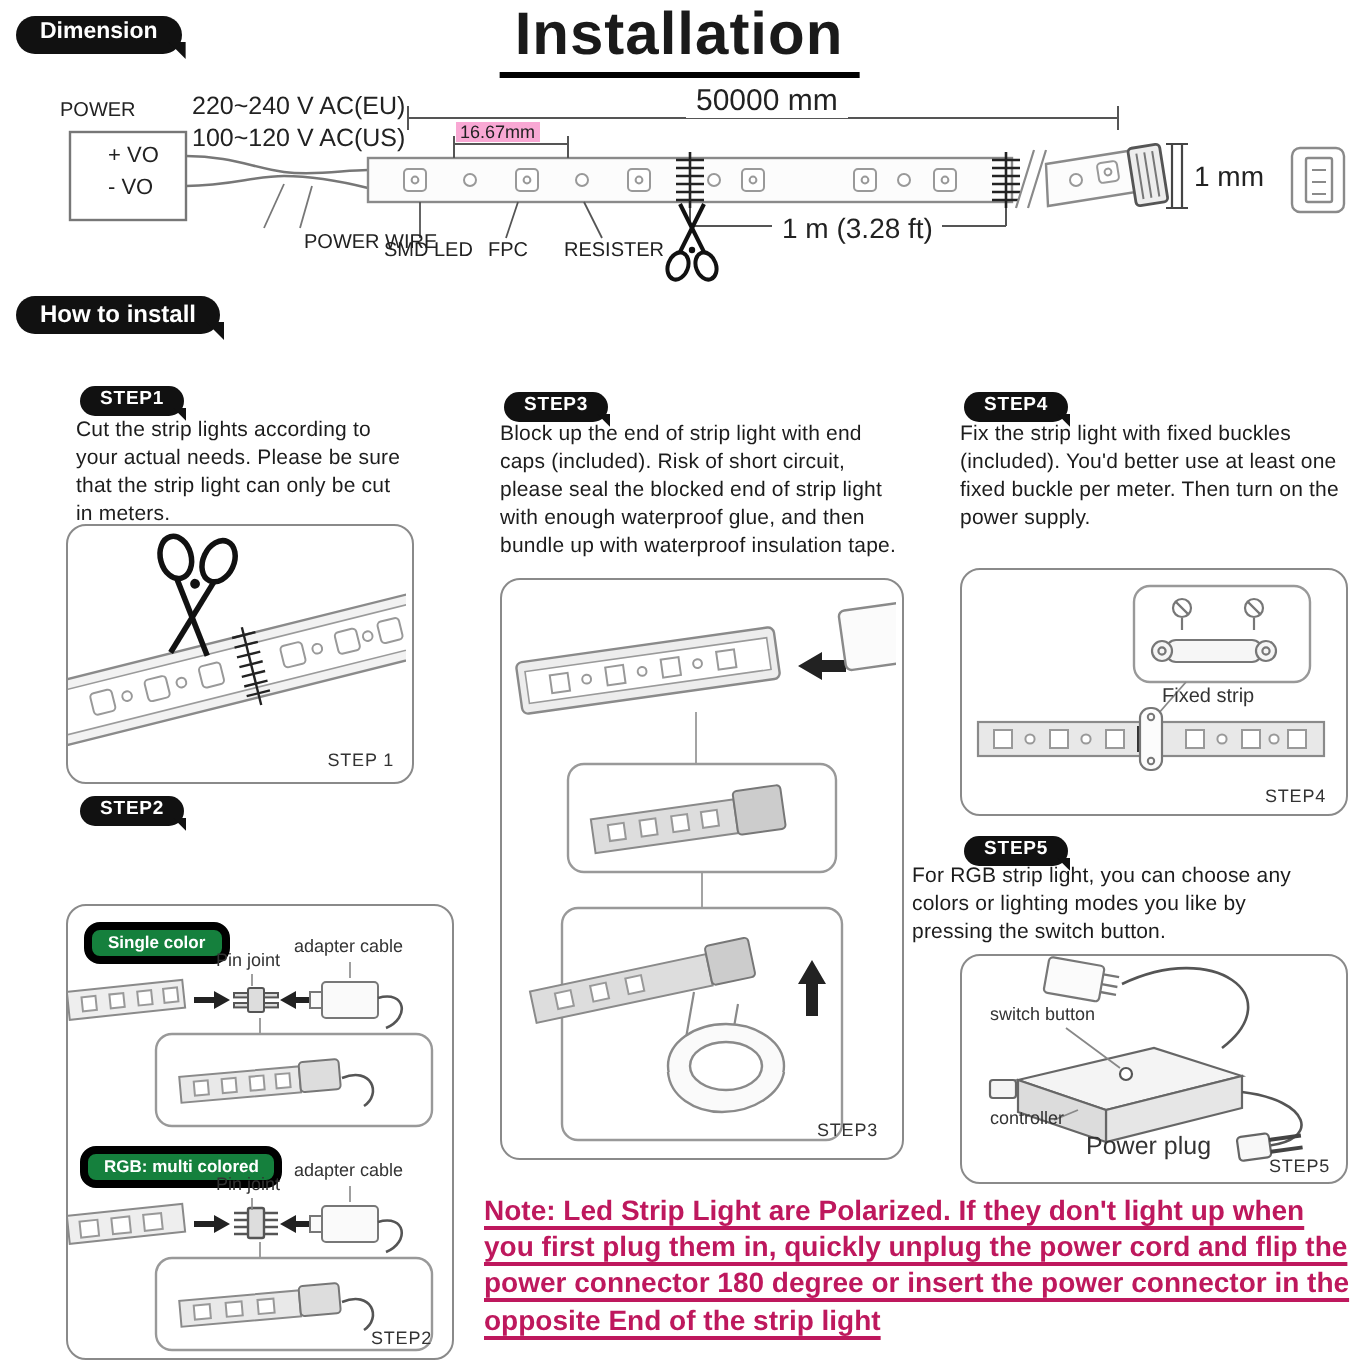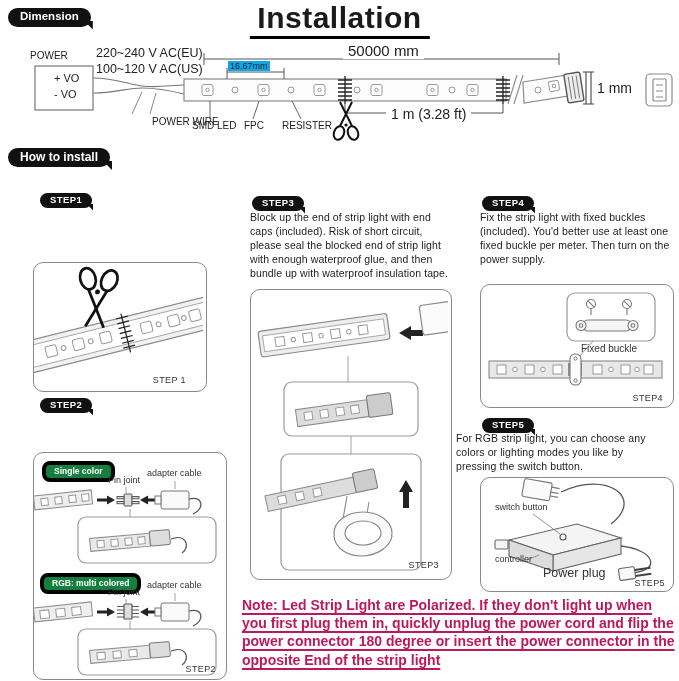--- a/index.html
+++ b/index.html
@@ -120,28 +120,29 @@
 
   <div class="dim-label" style="left:30px;top:50px;">POWER</div>
   <div class="dim-label" style="left:96px;top:46px;font-size:12.5px;">220~240 V AC(EU)</div>
   <div class="dim-label" style="left:96px;top:62px;font-size:12.5px;">100~120 V AC(US)</div>
   <div class="dim-label" style="left:54px;top:72px;font-size:11px;">+ VO</div>
   <div class="dim-label" style="left:54px;top:88px;font-size:11px;">- VO</div>
   <div class="dim-label" style="left:110px;top:116px;margin-left:42px;">POWER WIRE</div>
   <div class="dim-label" style="left:192px;top:120px;">SMD LED</div>
   <div class="dim-label" style="left:244px;top:120px;">FPC</div>
   <div class="dim-label" style="left:282px;top:120px;">RESISTER</div>
-  <div class="dim-label" style="left:228px;top:61px;font-size:9px;background:#0ea5e9;padding:0 2px;">16.67mm</div>
+  <div class="dim-label" style="left:228px;top:61px;font-size:9px;background:#f9a8d4;padding:0 2px;">16.67mm</div>
   <div class="dim-label" style="left:343px;top:42px;font-size:15px;background:#fff;padding:0 5px;">50000 mm</div>
   <div class="dim-label" style="left:386px;top:106px;font-size:14px;background:#fff;padding:0 5px;">1 m (3.28 ft)</div>
   <div class="dim-label" style="left:597px;top:80px;font-size:14px;">1 mm</div>
 
   <div class="bubble" style="left:8px;top:148px;font-size:12px;">How to install</div>
 
   <div class="step-badge" style="left:40px;top:193px;">STEP1</div>
+  <div class="step-text" style="left:38px;top:209px;width:166px;">Cut the strip lights according to your actual needs. Please be sure that the strip light can only be cut in meters.</div>
   <div class="fig-box" style="left:33px;top:262px;width:172px;height:128px;">
     <svg class="lineart" style="left:0;top:0;" width="169" height="125" viewBox="0 0 169 125">
       <g transform="rotate(-14 84 72)">
         <rect x="-8" y="56" width="186" height="32" rx="2" fill="#f2f2f2" stroke="#8a8a8a" stroke-width="1.2"></rect>
         <rect x="-8" y="61" width="186" height="22" fill="#fff" stroke="#9a9a9a" stroke-width="0.8"></rect>
         <g fill="#fff" stroke="#999" stroke-width="1">
           <rect x="10" y="66" width="11" height="11" rx="2"></rect>
             <rect x="38" y="66" width="11" height="11" rx="2"></rect>
           <rect x="66" y="66" width="11" height="11" rx="2"></rect>
             <rect x="108" y="66" width="11" height="11" rx="2"></rect>
@@ -160,21 +161,21 @@
     </svg>
     <svg class="abs" style="left:40px;top:2px;transform:rotate(185deg);" width="46" height="66" viewBox="0 0 30 40">
       <g stroke="#111" stroke-width="1.8" fill="none">
         <path d="M9,1 L21,25"></path>
           <path d="M21,1 L9,25"></path>
         <ellipse cx="8" cy="32" rx="5" ry="7" transform="rotate(20 8 32)"></ellipse>
         <ellipse cx="22" cy="32" rx="5" ry="7" transform="rotate(-20 22 32)"></ellipse>
       </g>
       <circle cx="15" cy="24" r="1.6" fill="#111"></circle>
     </svg>
-    <div class="fig-label" style="right:20px;bottom:6px;text-align:right;">STEP 1</div>
+    <div class="fig-label" style="right:9px;bottom:6px;text-align:right;">STEP 1</div>
   </div>
 
   <div class="step-badge" style="left:40px;top:398px;">STEP2</div>
   <div class="fig-box" style="left:33px;top:452px;width:192px;height:226px;">
     <svg class="lineart" style="left:0;top:0;" width="189" height="223" viewBox="0 0 189 223">
 
       <g transform="rotate(-6 28 47)">
         <rect x="0" y="40" width="58" height="14" fill="#eee" stroke="#8a8a8a"></rect>
         <g fill="#fff" stroke="#999">
             <rect x="7" y="43.5" width="7" height="7"></rect>
@@ -341,21 +342,21 @@
         <circle cx="34" cy="84.5" r="2.3"></circle>
           <circle cx="62" cy="84.5" r="2.3"></circle>
           <circle cx="130" cy="84.5" r="2.3"></circle>
           <circle cx="156" cy="84.5" r="2.3"></circle>
       </g>
       <path d="M88,78 V91 M91,78 V91 M94,78 V91 M97,78 V91 M100,78 V91" stroke="#333" stroke-width="1" fill="none"></path>
       <rect x="89" y="69" width="11" height="31" rx="5" fill="#fcfcfc" stroke="#777" stroke-width="1.1"></rect>
       <circle cx="94.5" cy="73.5" r="1.6" fill="none" stroke="#777"></circle>
       <circle cx="94.5" cy="95.5" r="1.6" fill="none" stroke="#777"></circle>
     </svg>
-    <div class="small-label" style="left:100px;top:58px;font-size:10px;">Fixed buckle</div>
+    <div class="small-label" style="left:100px;top:58px;font-size:10px;">Fixed strip</div>
     <div class="fig-label" style="right:10px;bottom:4px;">STEP4</div>
   </div>
 
   <div class="step-badge" style="left:482px;top:418px;">STEP5</div>
   <div class="step-text" style="left:456px;top:432px;width:197px;">For RGB strip light, you can choose any colors or lighting modes you like by pressing the switch button.</div>
   <div class="fig-box" style="left:480px;top:477px;width:192px;height:113px;">
     <svg class="lineart" style="left:0;top:0;" width="189" height="110" viewBox="0 0 189 110">
       <g transform="rotate(10 58 12)">
         <rect x="42" y="3" width="28" height="18" rx="2" fill="#fbfbfb" stroke="#777" stroke-width="1.1"></rect>
         <path d="M70,7 H78 M70,12 H78 M70,16 H78" stroke="#777" stroke-width="1.2" fill="none"></path>

